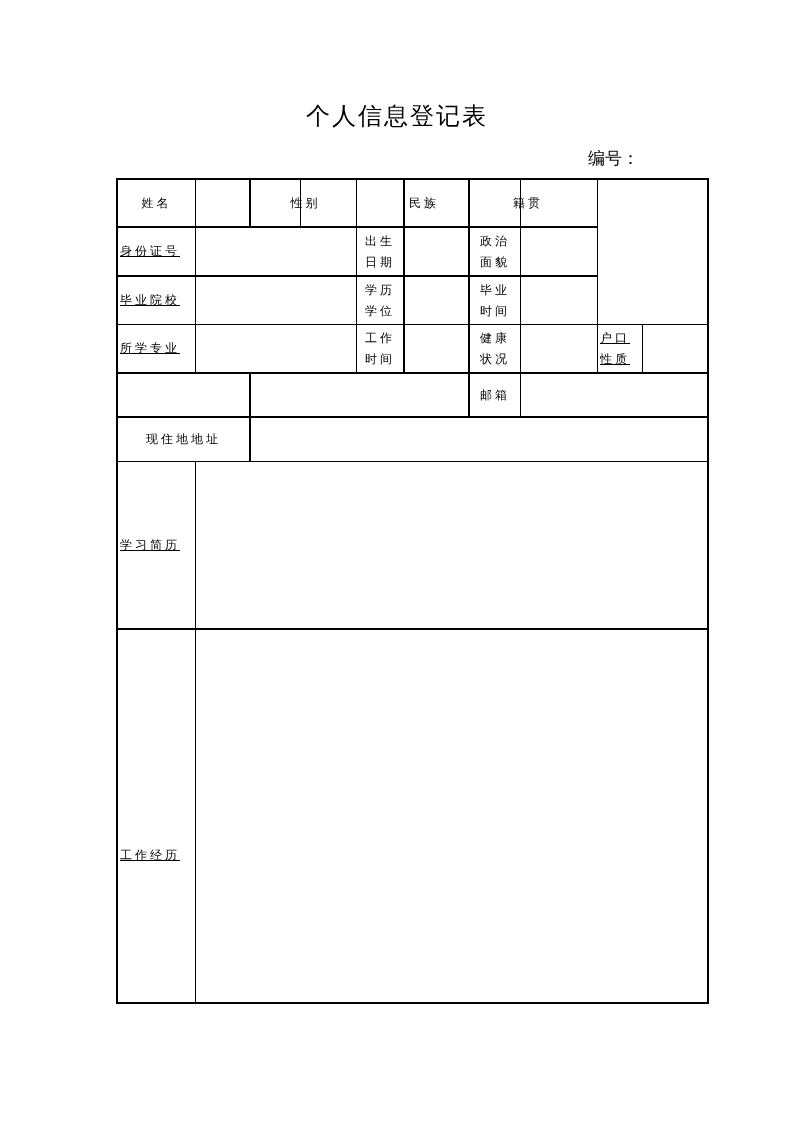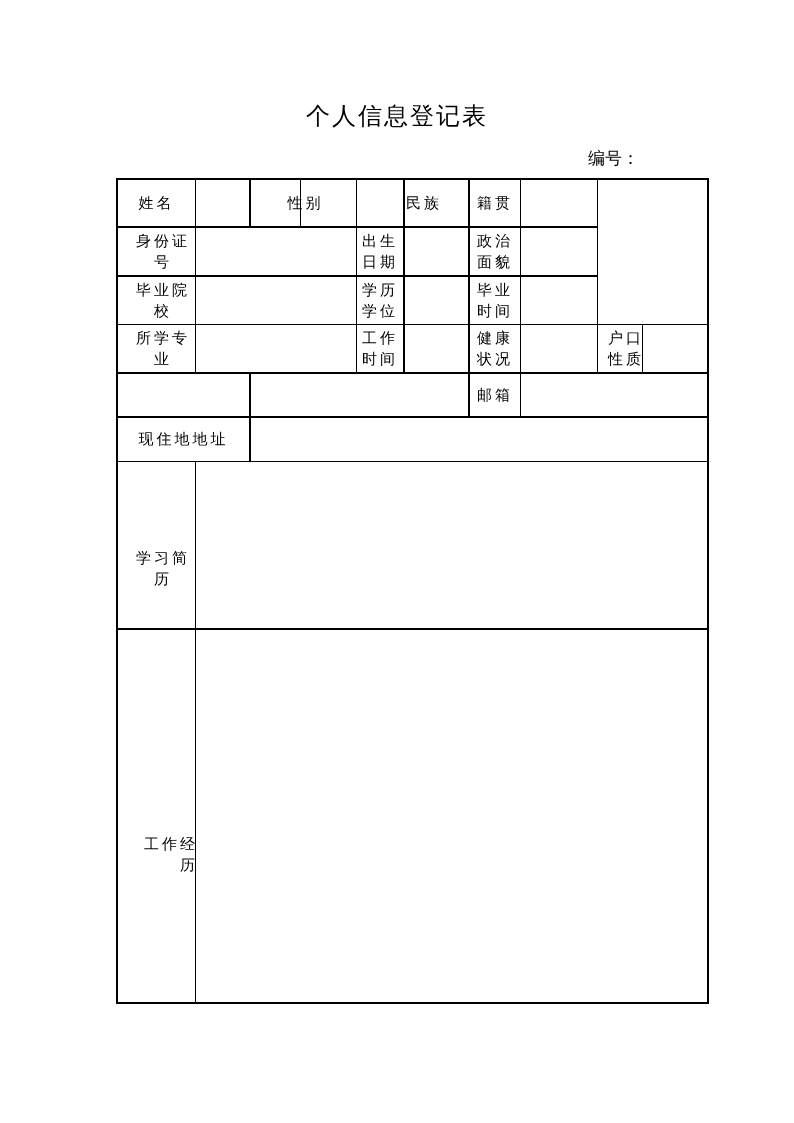--- a/index.html
+++ b/index.html
@@ -6,22 +6,22 @@
   body { width:794px; height:1123px; position:relative; overflow:hidden;
          font-family:"DejaVu Serif","Liberation Serif",serif; color:#000; }
   .title { position:absolute; left:0; width:794px; top:96px; text-align:center;
            font-size:24px; letter-spacing:2px; line-height:40px; }
   .serial { position:absolute; left:588px; top:147px; font-size:17px; line-height:22px; }
   .table { position:absolute; left:0; top:0; width:794px; height:1123px; }
   .hl { position:absolute; background:#000; height:2px; }
   .vl { position:absolute; background:#000; width:2px; }
   .thin.hl { height:1px; } .thin.vl { width:1px; }
   .cell { position:absolute; display:flex; align-items:center; justify-content:center;
-          font-size:15px; line-height:21px; letter-spacing:3px; text-align:center; }
-  .cell.left { justify-content:flex-start; padding-left:10px; }
+          font-size:12px; line-height:21px; letter-spacing:3px; text-align:center; }
+  .cell.left { justify-content:flex-start; padding-left:2px;text-decoration:underline; }
   .cell .two { display:flex; flex-direction:column; }
   .field { position:absolute; }
 </style>
 </head>
 <body>
 
 <div class="title">个人信息登记表</div>
 <div class="serial">编号：</div>
 
 <div class="table">
@@ -50,21 +50,21 @@
   <div class="vl thin" style="left:642px;top:324px;height:49px;"></div>
   <div class="vl" style="left:249px;top:373px;height:89px;"></div>
   <div class="vl thin" style="left:195px;top:462px;height:541px;"></div>
 
   <div class="cell" style="left:118px;top:180px;width:77px;height:47px;">姓名</div>
   <div class="field" style="left:197px;top:180px;width:52px;height:47px;"></div>
   <div class="cell" style="left:251px;top:180px;width:49px;height:47px;padding-left:30px;">性别</div>
   <div class="field" style="left:301px;top:180px;width:55px;height:47px;"></div>
   <div class="cell" style="left:357px;top:180px;width:46px;height:47px;margin-left:44px;">民族</div>
   <div class="field" style="left:405px;top:180px;width:63px;height:47px;"></div>
-  <div class="cell" style="left:470px;top:180px;width:50px;height:47px;">籍贯</div>
+  <div class="cell" style="left:470px;top:180px;width:50px;height:47px;padding-left:33px;">籍贯</div>
   <div class="field" style="left:521px;top:180px;width:76px;height:47px;"></div>
 
 
   <div class="cell left" style="left:118px;top:228px;width:70px;height:47px;">身份证号</div>
   <div class="field" style="left:197px;top:228px;width:159px;height:47px;"></div>
   <div class="cell" style="left:357px;top:228px;width:46px;height:47px;">
     <div class="two">
         <span>出生</span>
         <span>日期</span>
       </div>
@@ -119,18 +119,18 @@
   </div>
   <div class="field" style="left:643px;top:325px;width:64px;height:47px;"></div>
 
   <div class="field" style="left:251px;top:374px;width:217px;height:42px;"></div>
   <div class="cell" style="left:470px;top:374px;width:50px;height:42px;">邮箱</div>
   <div class="field" style="left:521px;top:374px;width:186px;height:42px;"></div>
 
   <div class="cell" style="left:118px;top:418px;width:131px;height:43px;">现住地地址</div>
   <div class="field" style="left:251px;top:418px;width:456px;height:43px;"></div>
 
-  <div class="cell left" style="left:118px;top:486px;width:70px;height:166px;">学习简历</div>
+  <div class="cell left" style="left:118px;top:462px;width:70px;height:166px;">学习简历</div>
   <div class="field" style="left:197px;top:462px;width:510px;height:166px;"></div>
 
   <div class="cell left" style="left:118px;top:635px;width:70px;height:440px;text-align:right;">工作经历</div>
   <div class="field" style="left:197px;top:630px;width:510px;height:372px;"></div>
 </div>
 
 </body></html>

